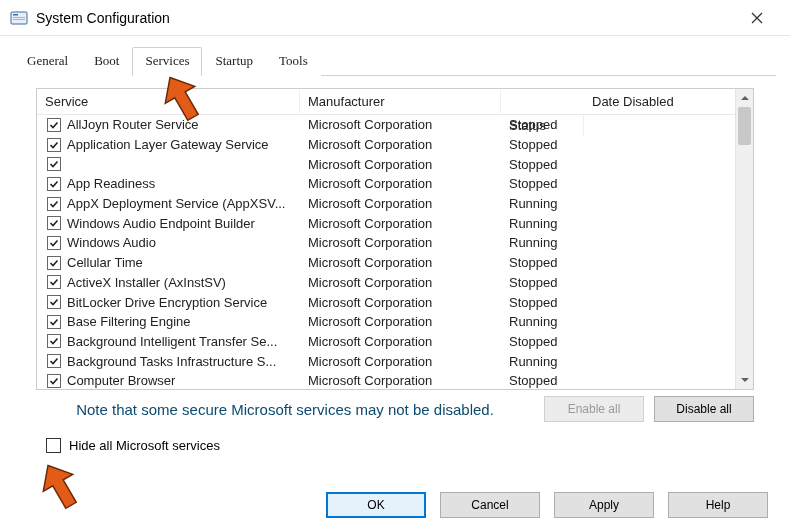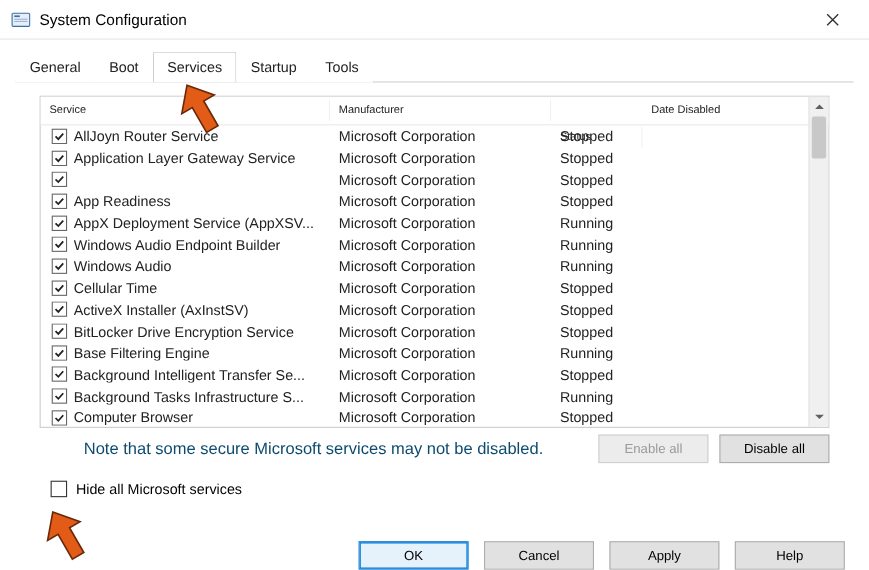--- a/index.html
+++ b/index.html
@@ -43,20 +43,21 @@
   }
   .tab {
     padding: 5px 12px 6px 12px;
     border: 1px solid transparent;
     border-bottom: none;
     background: #fff;
     position: relative;
     bottom: -1px;
     color: #222;
     cursor: default;
+    font-family: Liberation Serif, serif;
   }
   .tab.active {
     border: 1px solid #d0d0d0;
     border-bottom: 1px solid #fff;
     border-radius: 2px 2px 0 0;
   }
   .content {
     padding: 12px 22px 12px 22px;
   }
   .grid-wrap {
@@ -68,21 +69,21 @@
   .grid-header {
     display: flex;
     background: #fff;
     border-bottom: 1px solid #e8e8e8;
     height: 26px;
     align-items: center;
     padding-right: 18px;
   }
   .col-h {
     padding: 4px 8px;
-    font-size: 10px;
+    font-size: 13px;
     color: #222;
     border-right: 1px solid #f0f0f0;
     overflow: hidden;
     white-space: nowrap;
   }
   .col-svc   { width: 263px; }
   .col-mfg   { width: 201px; }
   .col-stat  { width: 83px; margin-top: 47px; }
   .col-date  { flex: 1; border-right: none; }
   .grid-body {

